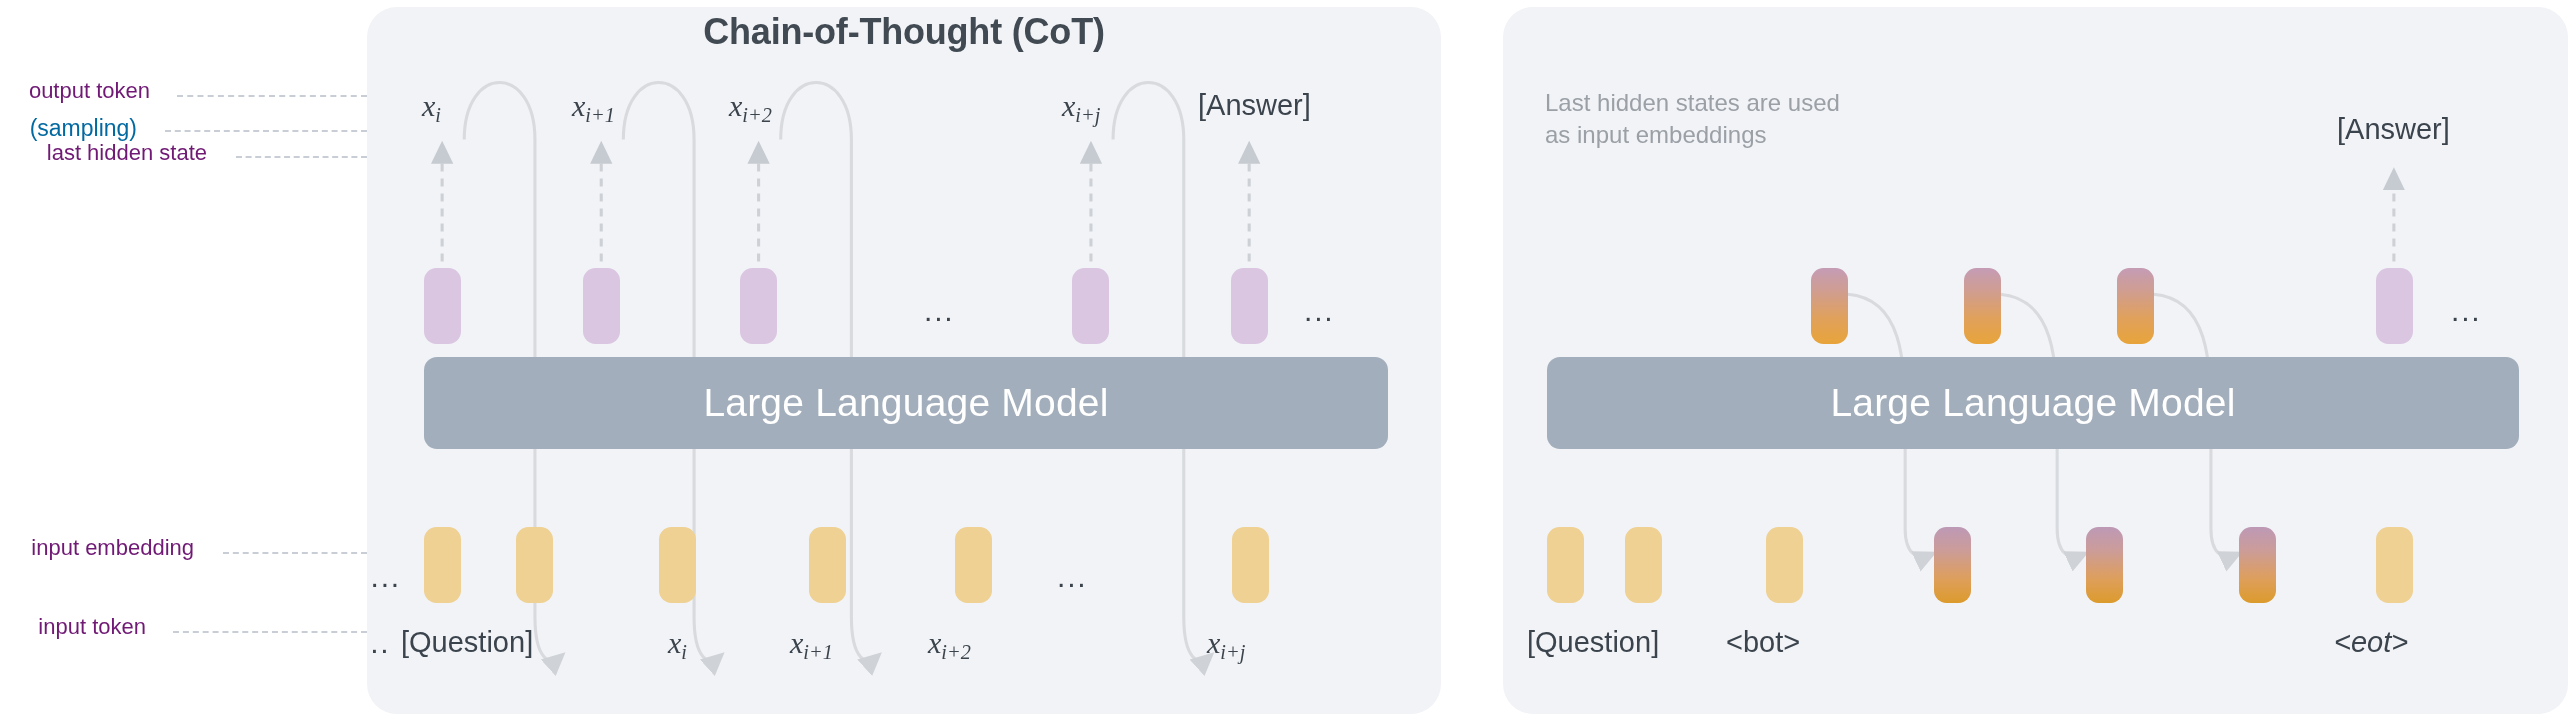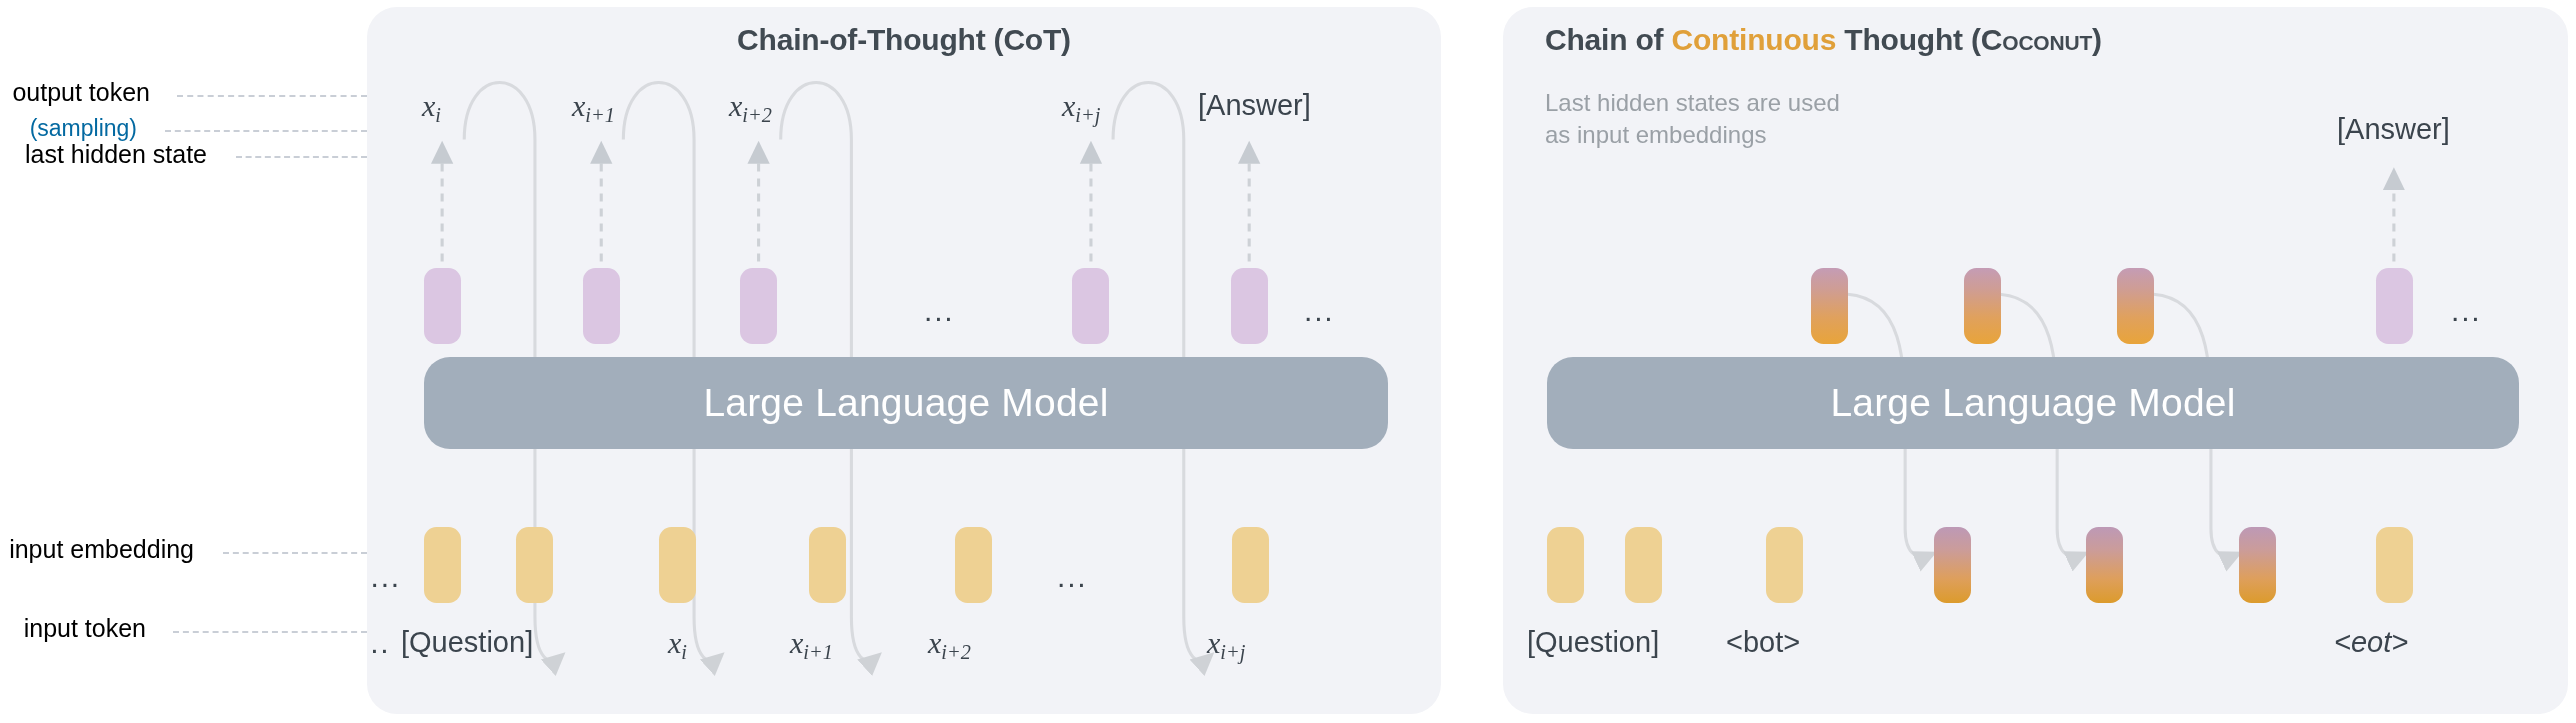--- a/index.html
+++ b/index.html
@@ -12,22 +12,22 @@
     width: 2576px; height: 723px;
     font-family: "Liberation Sans", sans-serif;
     position: relative;
     overflow: hidden;
   }
 
   
   .axis-labels { position: absolute; left: 0; top: 0; width: 371px; height: 723px; }
   .axis-label {
     position: absolute;
-    color: #000000;
-    font-size: 25px;
+    color: #701a75;
+    font-size: 22px;
     white-space: nowrap;
     text-align: right;
     right: 5.3px;
   }
   .axis-label.sub { font-size: 23px; color: #0369a1; }
 
   .leader {
     position: absolute;
     height: 0;
     border-top: 2.7px dashed #c9ced6;
@@ -41,23 +41,23 @@
     border-radius: 30px;
     top: 7px;
     height: 707px;
     overflow: hidden;
   }
   #panel-cot   { left: 367px;  width: 1074px; }
   #panel-coco  { left: 1503px; width: 1065px; }
 
   .panel-title {
     position: absolute;
-    top: 16px;
+    top: 4px;
     left: 42px;
-    font-size: 30px;
+    font-size: 36px;
     font-weight: bold;
     color: #414a52;
     letter-spacing: -0.2px;
     white-space: nowrap;
   }
   #panel-cot .panel-title { left: 0; width: 1074px; text-align: center; }
   .title-accent { color: #e0a03a; }
   .smallcaps { font-variant: small-caps; }
 
   .panel-note {
@@ -67,21 +67,21 @@
     font-size: 24px;
     line-height: 1.32;
     color: #9aa0a6;
     white-space: pre-line;
   }
 
   
   .llm-bar {
     position: absolute;
     background: #a2aebb;
-    border-radius: 26px;
+    border-radius: 13px;
     color: #ffffff;
     font-size: 39px;
     display: flex;
     align-items: center;
     justify-content: center;
     letter-spacing: 0.2px;
   }
   #llm-cot  { left: 57px;  top: 350px; width: 964px; height: 92px; }
   #llm-coco { left: 44px;  top: 350px; width: 972px; height: 92px; }
 
@@ -203,23 +203,20 @@
   <div class="ellipsis" style="left:-7px;top:619px;">...</div>
   <div class="tok bracket" style="left:34px;top:619px;">[Question]</div>
   <div class="tok" style="left:301px;top:619px;"><span class="ital">x</span><span class="sub">i</span></div>
   <div class="tok" style="left:423px;top:619px;"><span class="ital">x</span><span class="sub">i+1</span></div>
   <div class="tok" style="left:561px;top:619px;"><span class="ital">x</span><span class="sub">i+2</span></div>
   <div class="tok" style="left:840px;top:619px;"><span class="ital">x</span><span class="sub">i+j</span></div>
 </div>
 
 <div class="panel" id="panel-coco">
 
-  <div class="panel-title">
-    <span>Chain of </span><span class="title-accent">Continuous</span><span> Thought (</span><span class="smallcaps">Coconut</span><span>)</span>
-  </div>
 
   <div class="panel-note">Last hidden states are used
 as input embeddings</div>
 
   <svg class="svg-layer" viewBox="0 0 1205 800" preserveAspectRatio="none">
     <defs>
       <marker id="ah2" markerWidth="9" markerHeight="9" refX="5" refY="4.2" orient="auto" markerUnits="strokeWidth">
         <path d="M0,0.6 L7.5,4.2 L0,7.8 z" fill="#cfd2d6"></path>
       </marker>
       <marker id="ahu2" markerWidth="9" markerHeight="9" refX="5" refY="4.2" orient="auto" markerUnits="strokeWidth">

